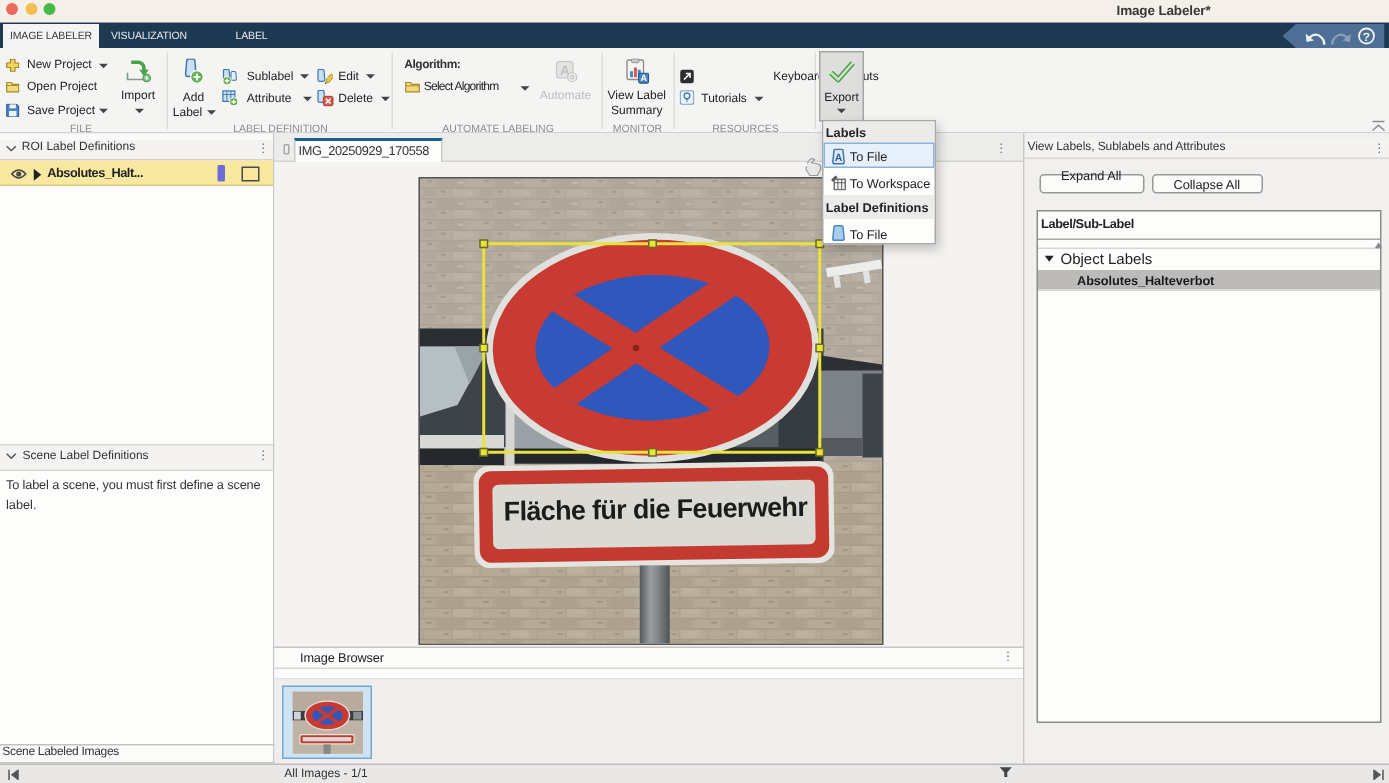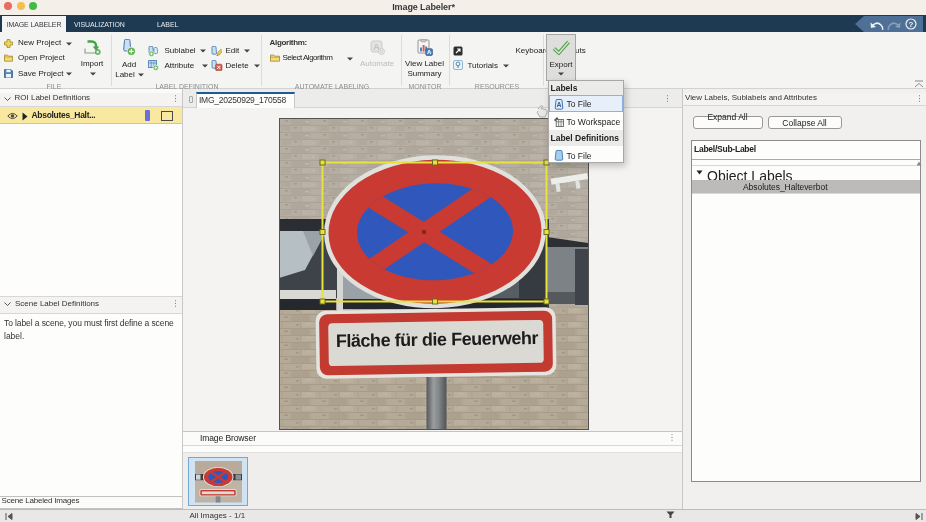--- a/index.html
+++ b/index.html
@@ -6,21 +6,21 @@
 body{position:relative;background:#fff;overflow:hidden;font-size:8px;color:#222;}
 .a{position:absolute;}
 .tx{white-space:nowrap;line-height:1;}
 </style></head>
 <body>
 
 <div class="a" style="left:0;top:0;width:926px;height:15px;background:#f4f0e9;"></div>
 <div class="a" style="left:4px;top:1.8px;width:8px;height:8px;border-radius:50%;background:#ed6a5e;"></div>
 <div class="a" style="left:16.7px;top:1.8px;width:8px;height:8px;border-radius:50%;background:#f4bf4e;"></div>
 <div class="a" style="left:29.4px;top:1.8px;width:8px;height:8px;border-radius:50%;background:#46ba47;"></div>
-<div class="a tx" style="left:0;top:3px;width:807px;text-align:center;font-size:9px;font-weight:bold;color:#38383a;letter-spacing:-0.1px;margin-left:20px;">Image Labeler*</div>
+<div class="a tx" style="left:0;top:3px;width:807px;text-align:right;font-size:9px;font-weight:bold;color:#38383a;letter-spacing:-0.1px;">Image Labeler*</div>
 
 <div class="a" style="left:0;top:15px;width:926px;height:17px;background:#1d3a52;"></div>
 <div class="a" style="left:2px;top:16px;width:64px;height:16px;background:#f4f4f4;"></div>
 <div class="a tx" style="left:2px;top:20.5px;width:64px;text-align:center;font-size:7px;color:#3a3a3c;letter-spacing:-0.1px;">IMAGE LABELER</div>
 <div class="a tx" style="left:74px;top:20.5px;font-size:7px;color:#e8eaee;letter-spacing:-0.1px;">VISUALIZATION</div>
 <div class="a tx" style="left:157px;top:20.5px;font-size:7px;color:#e8eaee;letter-spacing:-0.1px;">LABEL</div>
 
 <svg class="a" style="left:855px;top:15.5px;" width="68" height="16" viewBox="0 0 68 16">
 <polygon points="9,0 68,0 68,16 9,16 0,8" fill="#4e7096"></polygon>
 <path d="M17.5 9.5 q4.5-4.5 8.5-0.5 q2.2 2.2 1.7 4.8" stroke="#eef0f2" stroke-width="1.5" fill="none"></path>
@@ -367,23 +367,23 @@
 <div class="a" style="left:767.5px;top:115.5px;width:74px;height:13.5px;background:#fcfcfb;border:1px solid #9a9998;border-radius:3px;"></div>
 <div class="a tx" style="left:767.5px;top:118.5px;width:74px;text-align:center;font-size:8.5px;color:#222;">Collapse All</div>
 
 <div class="a" style="left:691px;top:140px;width:230px;height:342px;background:#fdfdfc;border:1px solid #8c8b8a;"></div>
 <div class="a tx" style="left:694px;top:144.5px;font-size:8.5px;font-weight:bold;color:#222;letter-spacing:-0.25px;">Label/Sub-Label</div>
 <div class="a" style="left:692px;top:158.5px;width:228px;height:1px;background:#aaa9a8;"></div>
 <div class="a" style="left:692px;top:165px;width:228px;height:1px;background:#d8d7d6;"></div>
 <svg class="a" style="left:696px;top:170px;" width="7" height="5" viewBox="0 0 7 5">
     <path d="M0.5 0.5 L3.5 4.5 L6.5 0.5 z" fill="#222"></path>
   </svg>
-<div class="a tx" style="left:707px;top:168.5px;font-size:14px;color:#222;text-align:right;">Object Labels</div>
+<div class="a tx" style="left:707px;top:168.5px;font-size:10px;color:#222;text-align:right;">Object Labels</div>
 <div class="a" style="left:692px;top:180px;width:228px;height:12.5px;background:#bcbbba;"></div>
-<div class="a tx" style="left:743px;top:182.5px;font-size:8.5px;color:#1a1a1a;letter-spacing:-0.05px;">Absolutes_Halteverbot</div>
+<div class="a tx" style="left:718px;top:182.5px;font-size:8.5px;color:#1a1a1a;letter-spacing:-0.05px;font-weight:bold;">Absolutes_Halteverbot</div>
 <div class="a" style="left:692px;top:192.5px;width:228px;height:1px;background:#d8d7d6;"></div>
 <svg class="a" style="left:915.5px;top:160.5px;" width="6" height="5" viewBox="0 0 6 5">
     <path d="M0.5 4.5 L3 0.5 L5.5 4.5 z" fill="#8a8a8a"></path>
   </svg>
 <div class="a" style="left:682px;top:89px;width:1px;height:420px;background:#c8c7c6;"></div>
 
 <div class="a" style="left:0;top:509px;width:926px;height:13px;background:#e9e8e6;border-top:1px solid #bdbcbb;"></div>
 <div class="a tx" style="left:189.5px;top:511.5px;font-size:8px;color:#333;">All Images - 1/1</div>
 <svg class="a" style="left:5px;top:512.5px;" width="8" height="7" viewBox="0 0 8 7">
     <path d="M1 0 v7 M7 0.5 L3 3.5 L7 6.5 z" fill="#555" stroke="#555" stroke-width="1"></path>

